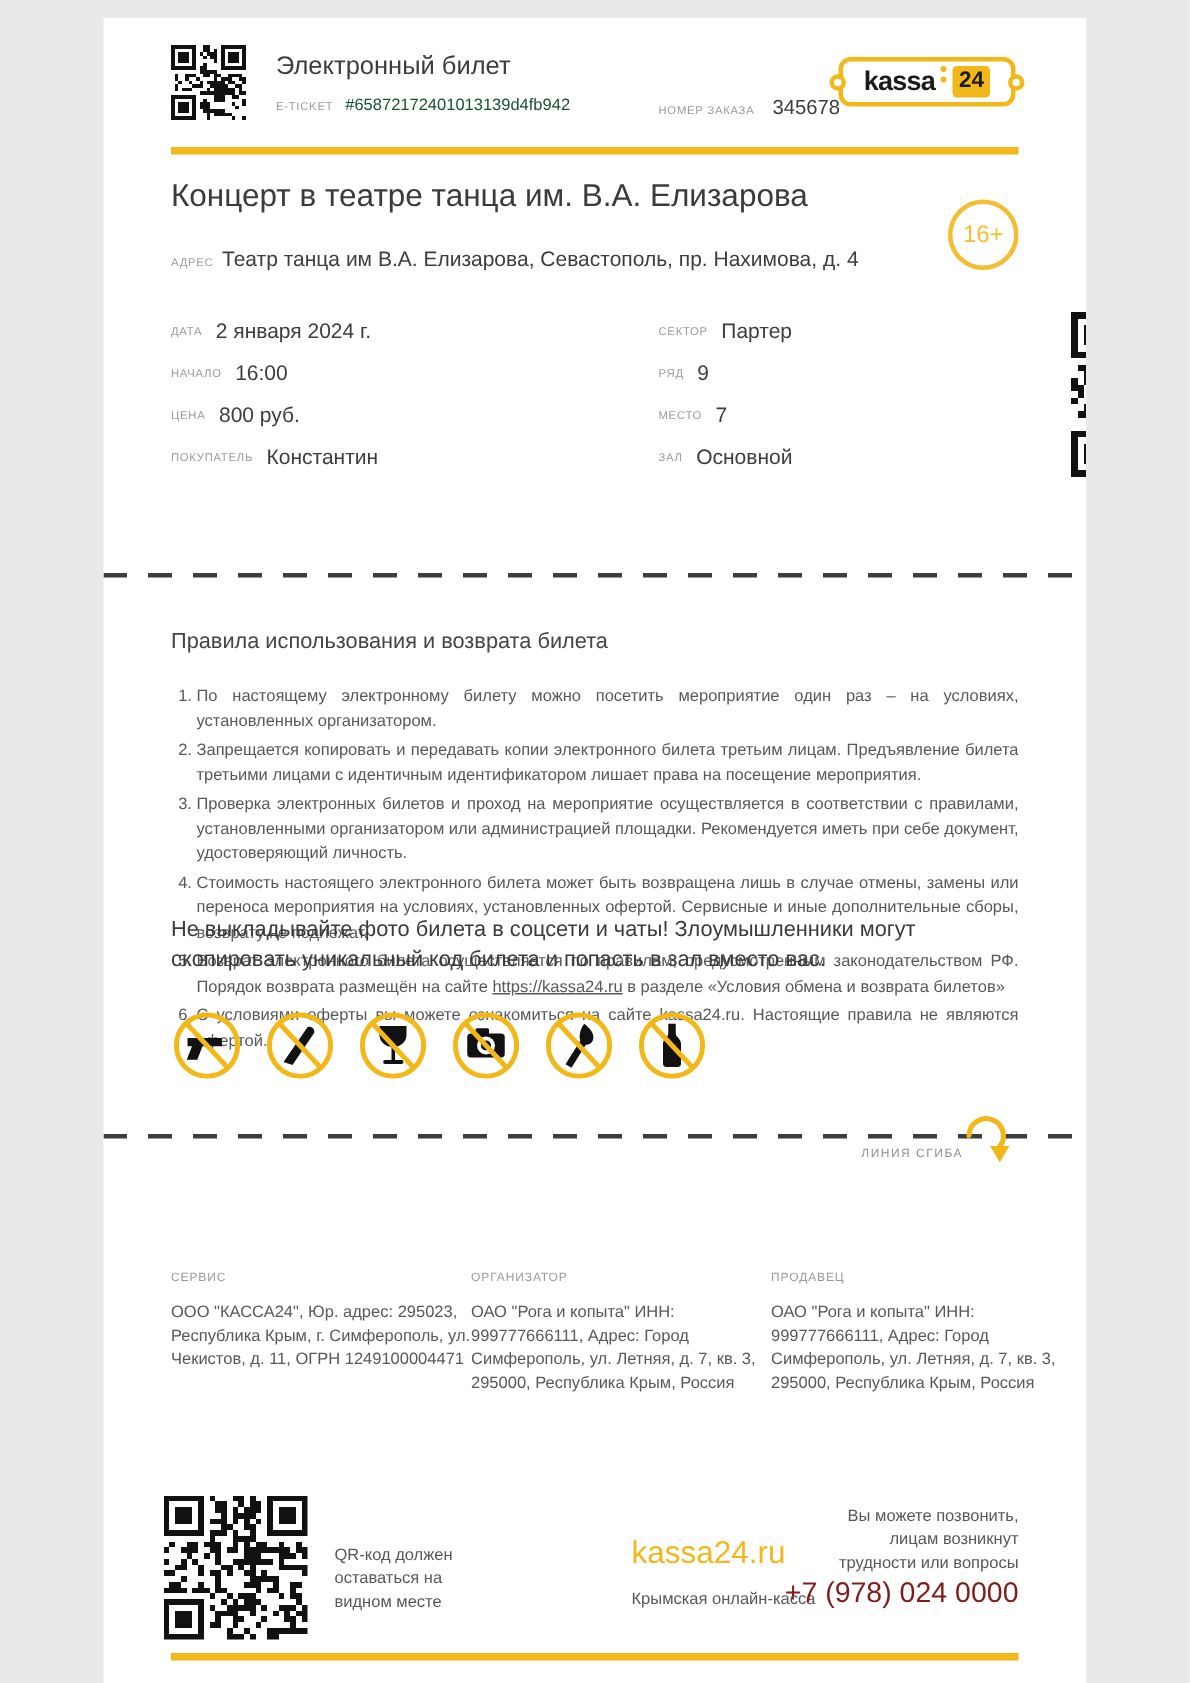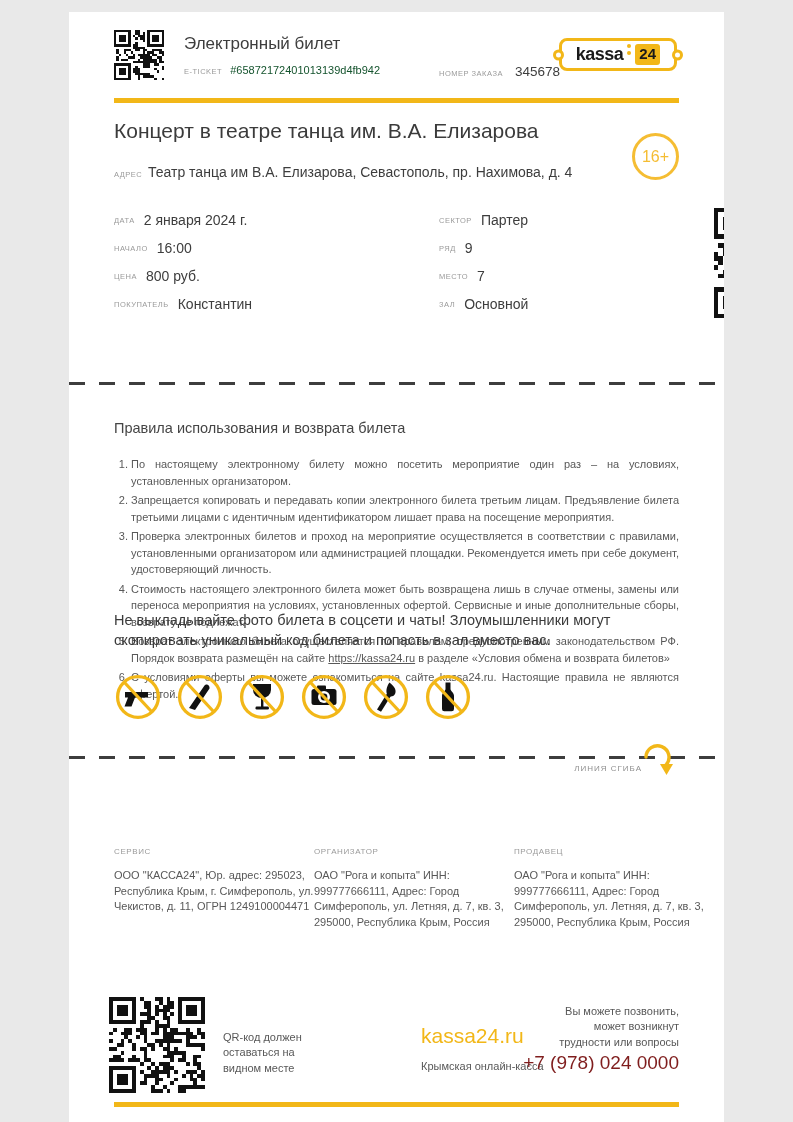--- a/index.html
+++ b/index.html
@@ -1072,19 +1072,19 @@
       </svg></div>
   <div class="qr-note">
       <div>QR-код должен</div>
       <div>оставаться на</div>
       <div>видном месте</div>
     </div>
   <div class="site-link">kassa24.ru</div>
   <div class="site-caption">Крымская онлайн-касса</div>
   <div class="phone-note">
       <div>Вы можете позвонить,</div>
-      <div>может возникнут</div>
+      <div>лицам возникнут</div>
       <div>трудности или вопросы</div>
     </div>
   <div class="phone">+7 (978) 024 0000</div>
 
   <div class="bar bar-bottom"></div>
 </div>
 
 </body></html>

